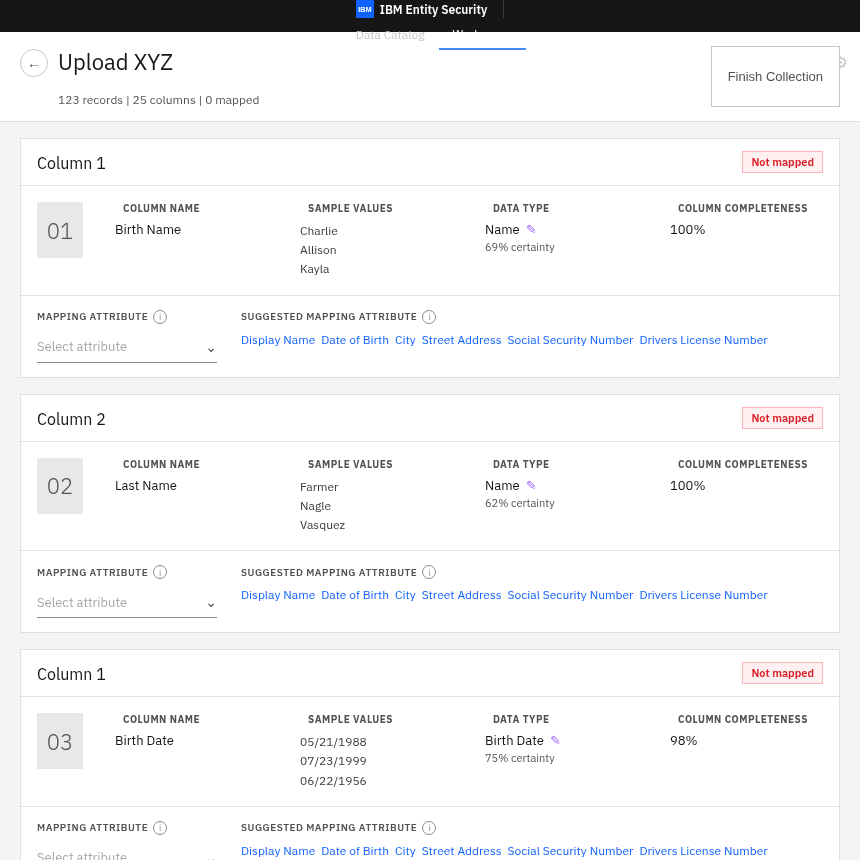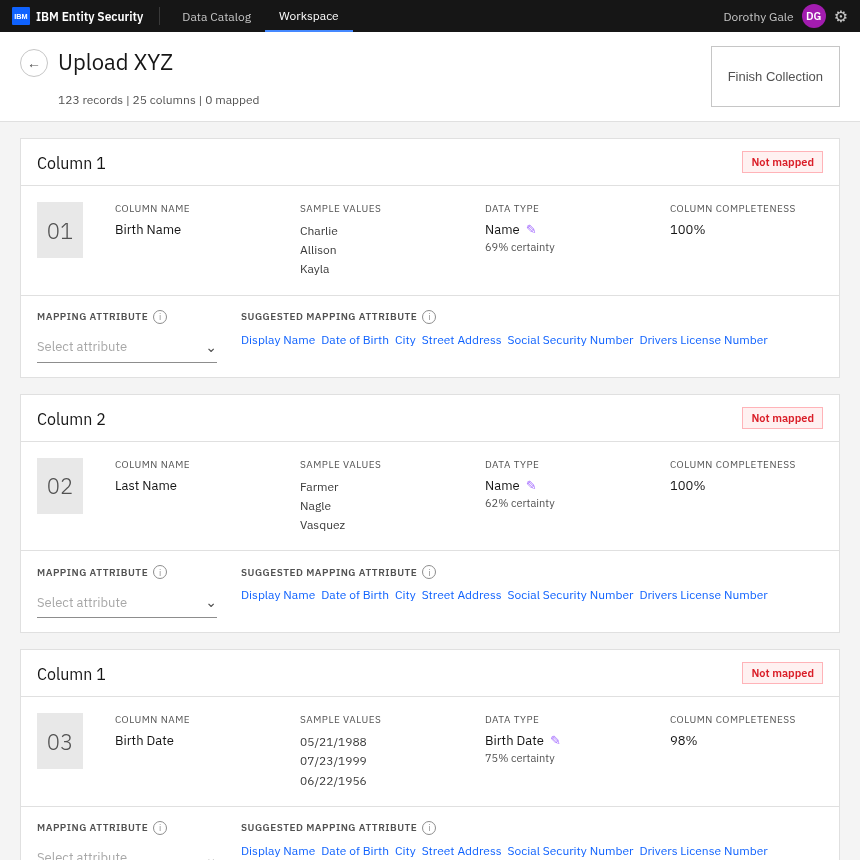--- a/index.html
+++ b/index.html
@@ -7,20 +7,21 @@
 
     
     .top-nav {
       background: #161616;
       color: #fff;
       height: 32px;
       display: flex;
       align-items: center;
       padding: 0 12px;
       gap: 0;
+      flex-direction: column;
     }
     .nav-brand {
       display: flex;
       align-items: center;
       gap: 6px;
       font-size: 12px;
       font-weight: 600;
       color: #fff;
       padding-right: 16px;
       border-right: 1px solid #393939;
@@ -172,25 +173,26 @@
       color: #525252;
       margin-right: 32px;
       flex-shrink: 0;
     }
     .col-field {
       flex: 1;
       min-width: 0;
     }
     .col-field-label {
       font-size: 10px;
-      font-weight: 400;
+      font-weight: 700;
       color: #525252;
       text-transform: uppercase;
       letter-spacing: 0.5px;
       margin-bottom: 6px;
+      margin-left: 8px;
     }
     .col-field-value {
       font-size: 13px;
       color: #161616;
     }
     .col-field-value.small {
       font-size: 12px;
       line-height: 1.6;
       color: #393939;
     }

